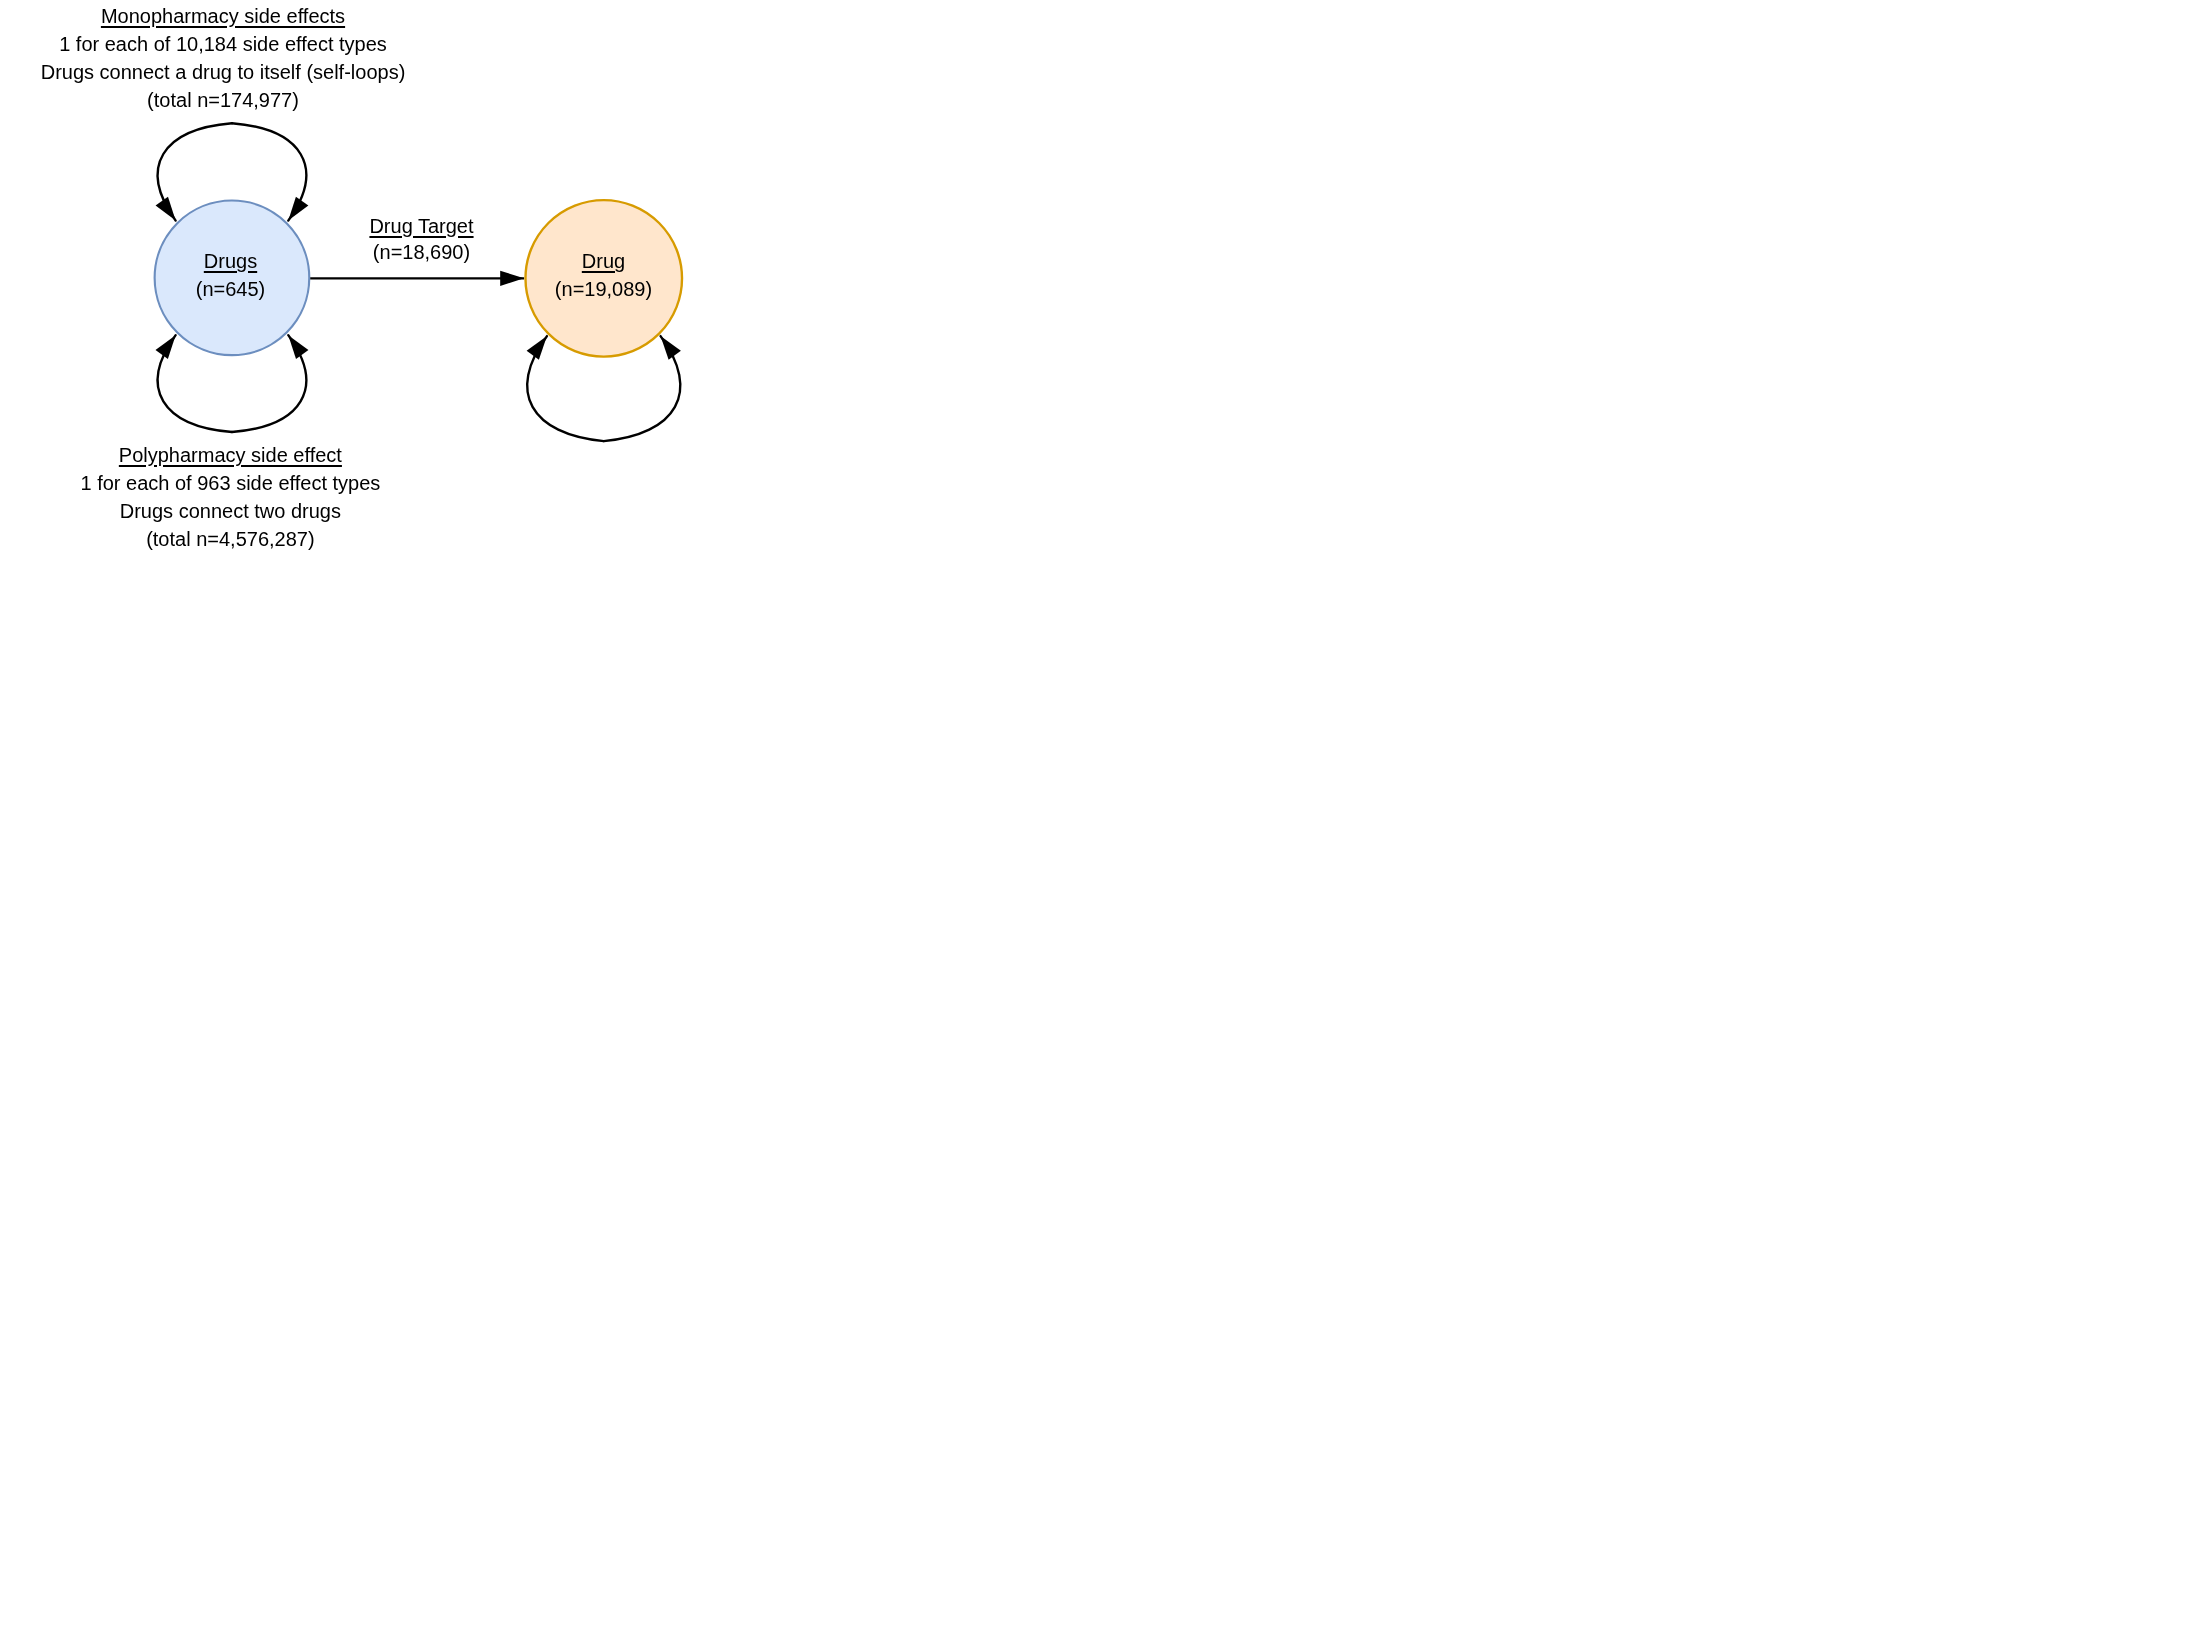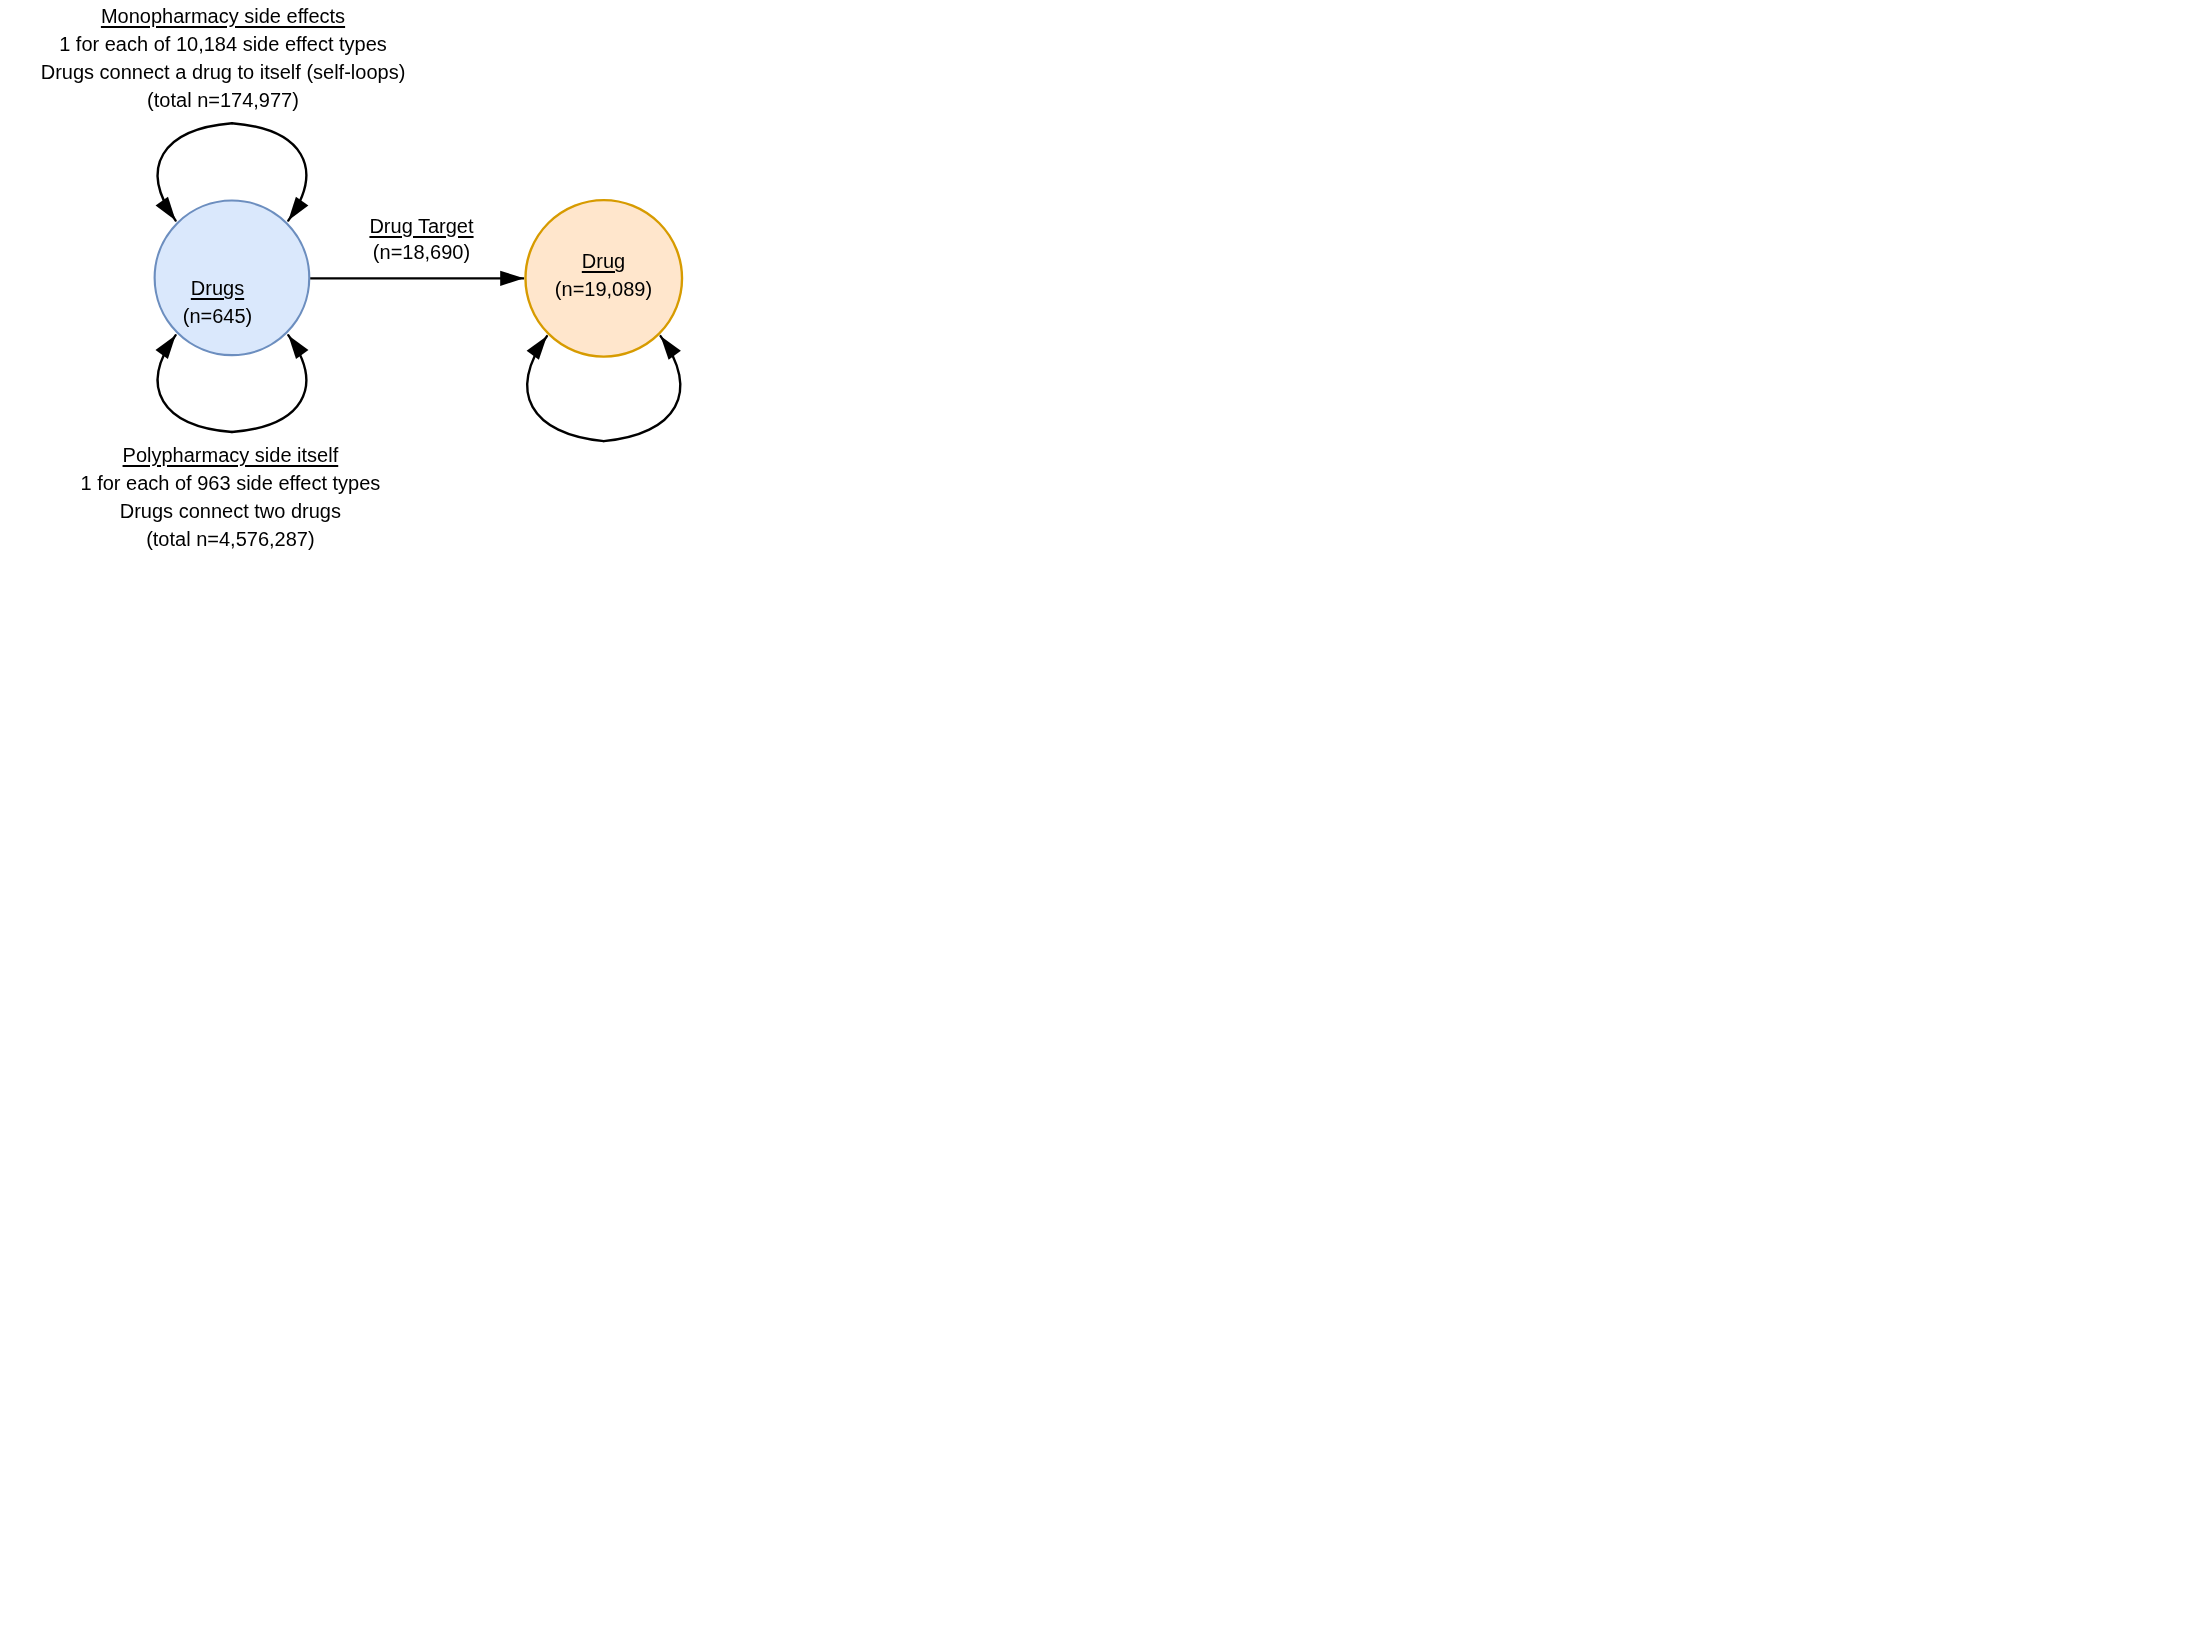--- a/index.html
+++ b/index.html
@@ -22,21 +22,21 @@
     text-decoration-thickness: 1.9px;
     text-underline-offset: 2.9px;
     text-align: right;
   }
   .node-label { line-height: 28px; }
   .node-label .line { height: 28px; }
   .edge-label { line-height: 26px; }
   .edge-label .line { height: 26px; }
 
   .top-text        { left: 0px;    top: 1.9px;   width: 446px; }
-  .drugs-label     { left: 122px;  top: 247px; width: 191px; margin-top: 27px; }
+  .drugs-label     { left: 135px;  top: 247px; width: 191px; }
   .genes-label     { left: 508px; top: 247px; width: 191px; }
   .drug-target-lbl { left: 350px;  top: 213px; width: 143px; }
   .bottom-left     { left: 1.4px;    top: 441px; width: 458px; }
   .bottom-right    { left: 458px;  top: 451px; width: 277px; }
 </style>
 </head>
 <body>
 
 <div class="canvas">
 
@@ -78,21 +78,21 @@
     <div class="line"><span class="u">Drug</span></div>
     <div class="line">(n=19,089)</div>
   </div>
 
   <div class="txt edge-label drug-target-lbl">
     <div class="line"><span class="u">Drug Target</span></div>
     <div class="line">(n=18,690)</div>
   </div>
 
   <div class="txt bottom-left">
-    <div class="line"><span class="u">Polypharmacy side itself</span></div>
+    <div class="line"><span class="u">Polypharmacy side effect</span></div>
     <div class="line">1 for each of 963 side effect types</div>
     <div class="line">Drugs connect two drugs</div>
     <div class="line">(total n=4,576,287)</div>
   </div>
 
 
 </div>
 
 
 </body></html>

